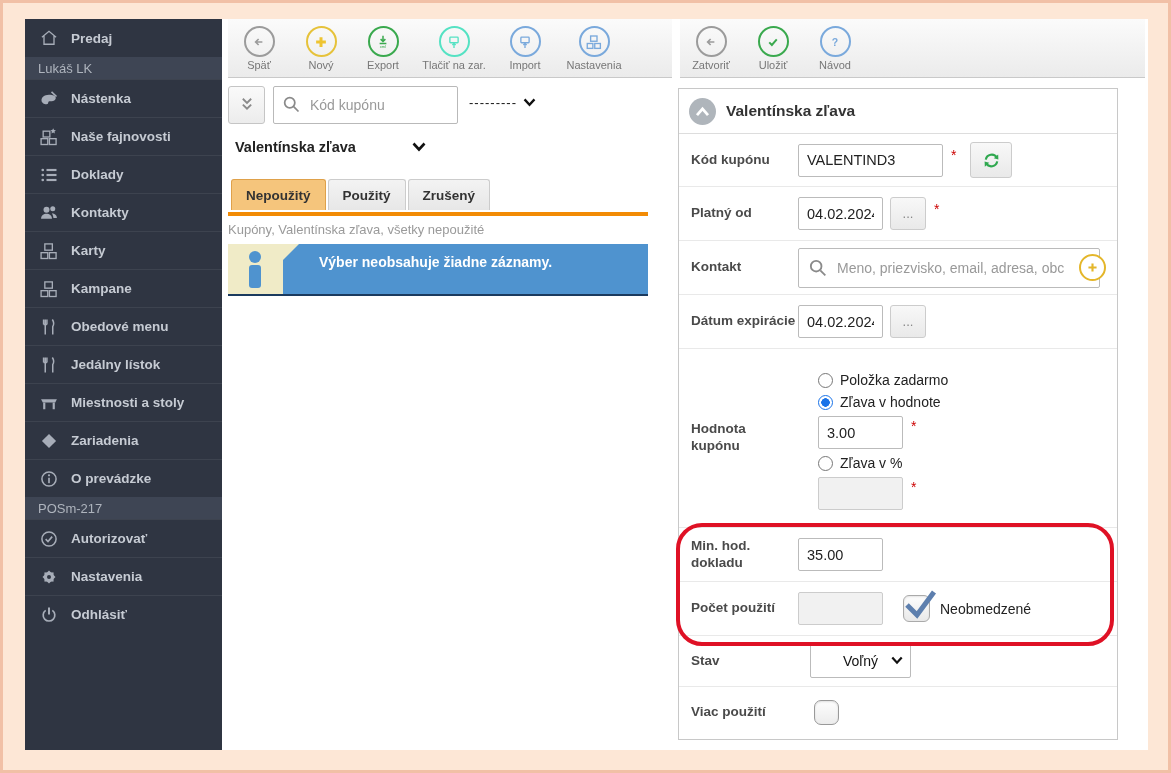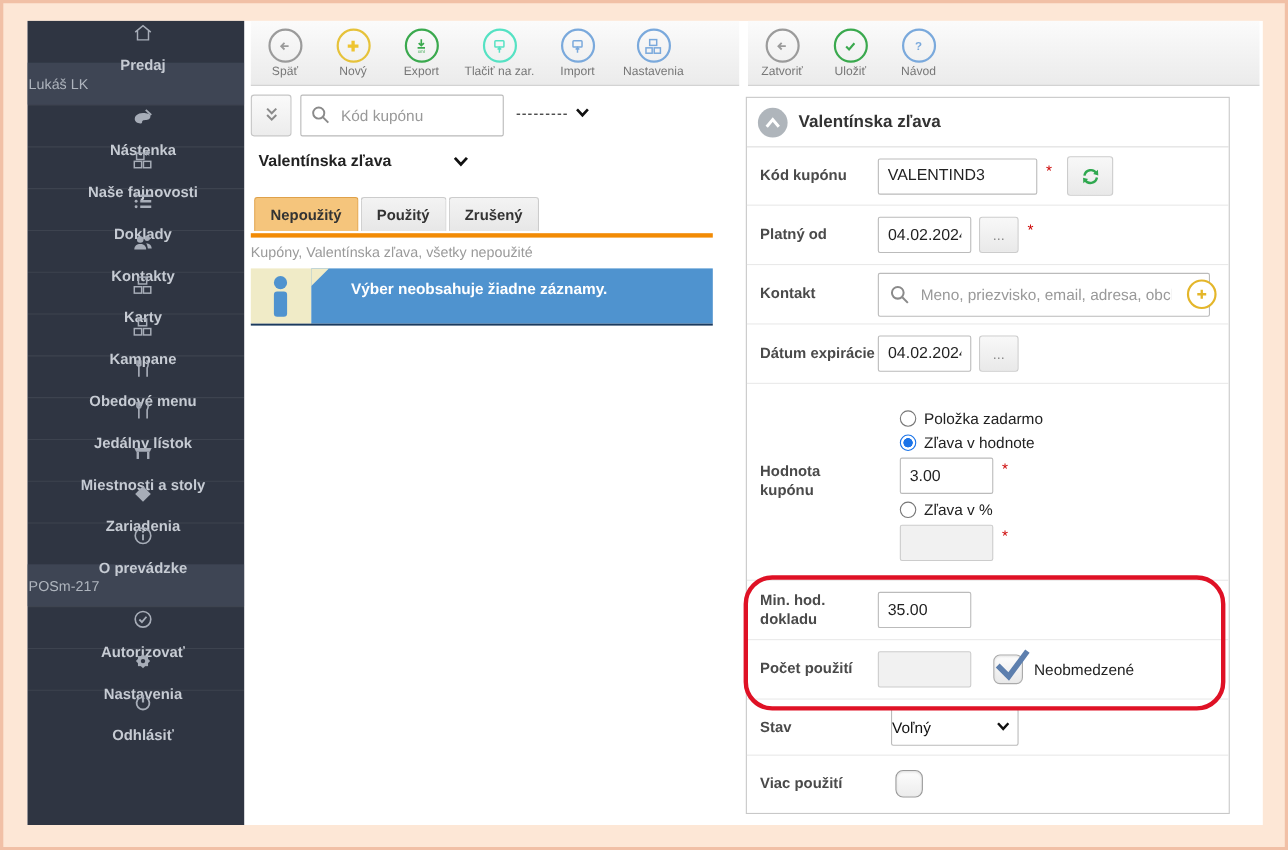--- a/index.html
+++ b/index.html
@@ -2,24 +2,24 @@
 <html><head>
 <meta charset="utf-8">
 <style>
   html,body{margin:0;padding:0;}
   body{font-family:"Liberation Sans","DejaVu Sans",sans-serif;background:#fff;}
   .page{position:relative;width:1171px;height:773px;background:#fde7d6;box-shadow:inset 0 0 0 3px #f1c0a6;overflow:hidden;}
   .app{position:absolute;left:25px;top:19px;width:1123px;height:731px;background:#ffffff;}
 
   
   .sidebar{position:absolute;left:0;top:0;width:197px;height:731px;background:#2f3542;overflow:hidden;}
-  .sb-item{height:38px;display:flex;align-items:center;padding-left:13px;gap:11px;border-top:1px solid rgba(255,255,255,.07);cursor:pointer;box-sizing:border-box;flex-direction:column;}
+  .sb-item{height:38px;display:flex;align-items:center;padding-left:13px;gap:11px;border-top:1px solid rgba(255,255,255,.07);cursor:pointer;box-sizing:border-box;}
   .sb-item:first-child{border-top:none;}
   .sb-item .lbl{color:#c6cbd3;font-size:13.5px;font-weight:bold;white-space:nowrap;}
-  .sb-sub{height:38px;display:flex;align-items:center;padding-left:1px;background:#3e4554;color:#aeb4bd;font-size:13px;box-sizing:border-box;}
+  .sb-sub{height:22px;display:flex;align-items:center;padding-left:13px;background:#3e4554;color:#aeb4bd;font-size:13px;box-sizing:border-box;}
   .sb-ic{width:22px;height:22px;flex:none;display:flex;align-items:center;justify-content:center;}
   .sb-ic svg{stroke:#a7adb8;fill:none;stroke-width:1.6;}
   .sb-ic svg .f{fill:#a7adb8;stroke:none;}
 
   
   .toolbar{position:absolute;top:0;height:59px;background:linear-gradient(#fbfbfb,#ebebeb);border-bottom:1px solid #c9c9c9;display:flex;align-items:flex-start;padding-top:6px;box-sizing:border-box;}
   .tb-left{left:203px;width:444px;}
   .tb-right{left:655px;width:465px;}
   .tbtn{min-width:58px;text-align:center;cursor:pointer;padding:0 2px;}
   .tbtn .circ{width:31px;height:31px;border-radius:50%;border:2px solid #999;margin:1px auto 2px auto;display:flex;align-items:center;justify-content:center;background:#fff0;box-sizing:border-box;}
@@ -71,21 +71,21 @@
   .kontakt-wrap input::placeholder{color:#999;}
   .kontakt-wrap .mag{position:absolute;left:9px;top:9px;}
   .addbtn{position:absolute;right:-6px;top:6px;width:27px;height:27px;border-radius:50%;border:2px solid #e4b62a;background:#fff;display:flex;align-items:center;justify-content:center;cursor:pointer;box-sizing:border-box;}
   .radio{width:15px;height:15px;border-radius:50%;border:1px solid #777;background:#fff;flex:none;box-sizing:border-box;cursor:pointer;}
   .radio.checked{border:1px solid #1a73e8;background:radial-gradient(circle,#1a73e8 0 4px,#fff 4.5px);}
   .ropt{display:flex;align-items:center;gap:7px;margin:6px 0;text-align:center;}
   .ropt .rl{font-size:14px;color:#222;}
   .chk{width:27px;height:27px;border:1px solid #aaa;border-radius:6px;background:linear-gradient(#fdfdfd,#e9e9e9);position:relative;cursor:pointer;box-shadow:inset 0 1px 2px rgba(0,0,0,.1);box-sizing:border-box;flex:none;}
   .chk svg{position:absolute;left:-2px;top:-8px;}
   .chk-sm{width:25px;height:25px;border:1px solid #999;border-radius:7px;background:linear-gradient(#fdfdfd,#ececec);box-shadow:inset 0 1px 2px rgba(0,0,0,.12);cursor:pointer;box-sizing:border-box;}
-  .sel{width:116px;height:34px;border:1px solid #bbb;border-radius:2px;display:flex;align-items:center;position:relative;font-size:14px;color:#111;cursor:pointer;box-sizing:border-box;background:#fff;}
+  .sel{width:101px;height:34px;border:1px solid #bbb;border-radius:2px;display:flex;align-items:center;justify-content:center;position:relative;font-size:14px;color:#111;cursor:pointer;box-sizing:border-box;background:#fff;}
   .sel svg{position:absolute;right:7px;top:11px;}
   .chklabel{font-size:14px;color:#222;margin-left:10px;}
   .red-annot{position:absolute;left:651px;top:504px;width:430px;height:115px;border:4px solid #df1125;border-radius:26px;pointer-events:none;z-index:5;}
 </style>
 </head>
 <body>
 
 <div class="page">
 <div class="app">
 

